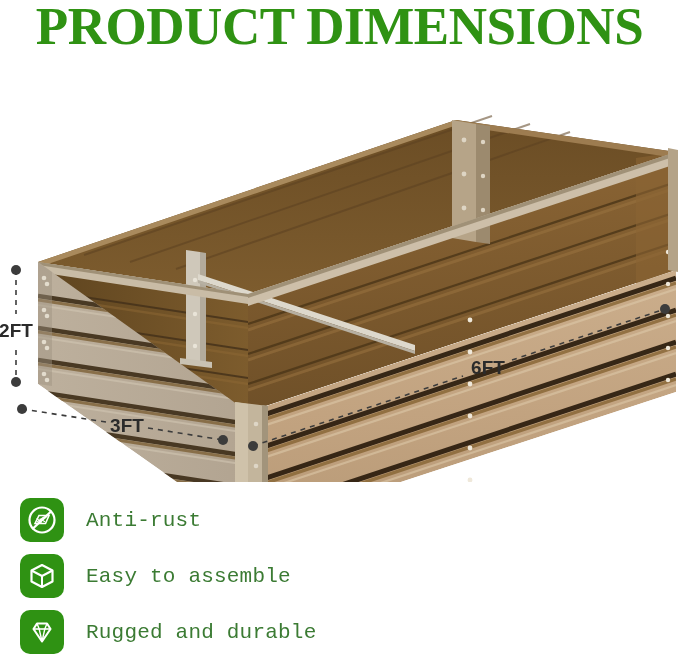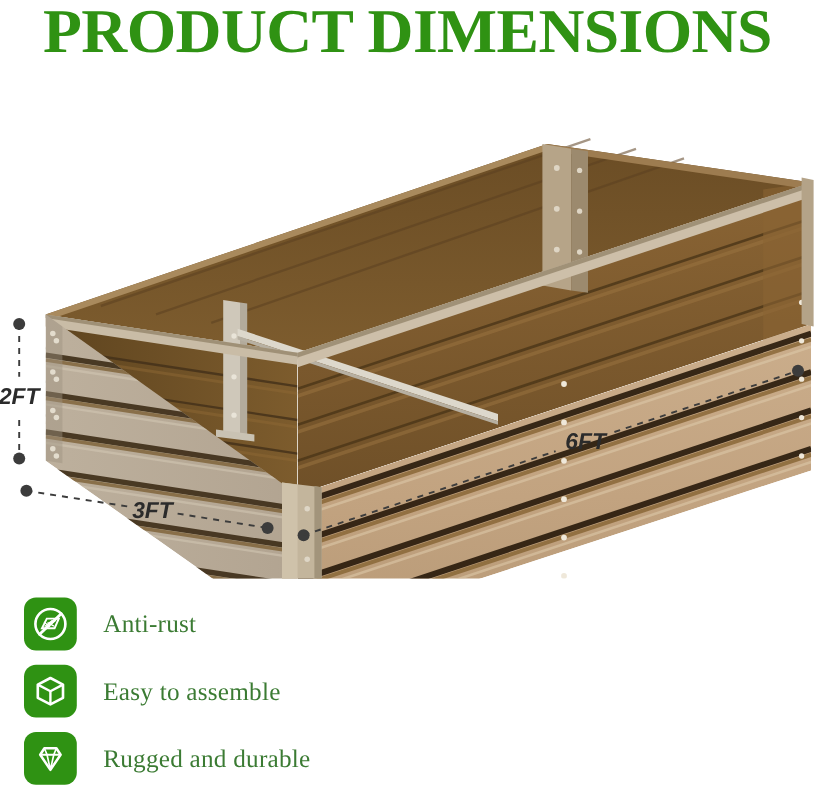--- a/index.html
+++ b/index.html
@@ -33,21 +33,20 @@
     transform: scaleX(1.02);
   }
 
   
   #illustration {
     position: absolute;
     left: 0;
     top: 62px;
     width: 593px;
     height: 420px;
-    font-style: italic;
   }
   #illustration svg {
     display: block;
   }
 
   
   #feature-list {
     position: absolute;
     left: 20px;
     top: 492px;
@@ -64,21 +63,21 @@
     border-radius: 10px;
     background: #2f9213;
     flex: 0 0 auto;
     display: flex;
     align-items: center;
     justify-content: center;
   }
   .feature-icon svg { display: block; }
   .feature-label {
     margin-left: 22px;
-    font-family: Liberation Serif, serif;
+    font-family: Liberation Mono, monospace;
     font-size: 21px;
     color: #3b7b33;
     letter-spacing: 0.2px;
     white-space: nowrap;
   }
 
   
   .dim-text {
     font-family: "Liberation Sans", sans-serif;
     font-weight: bold;

